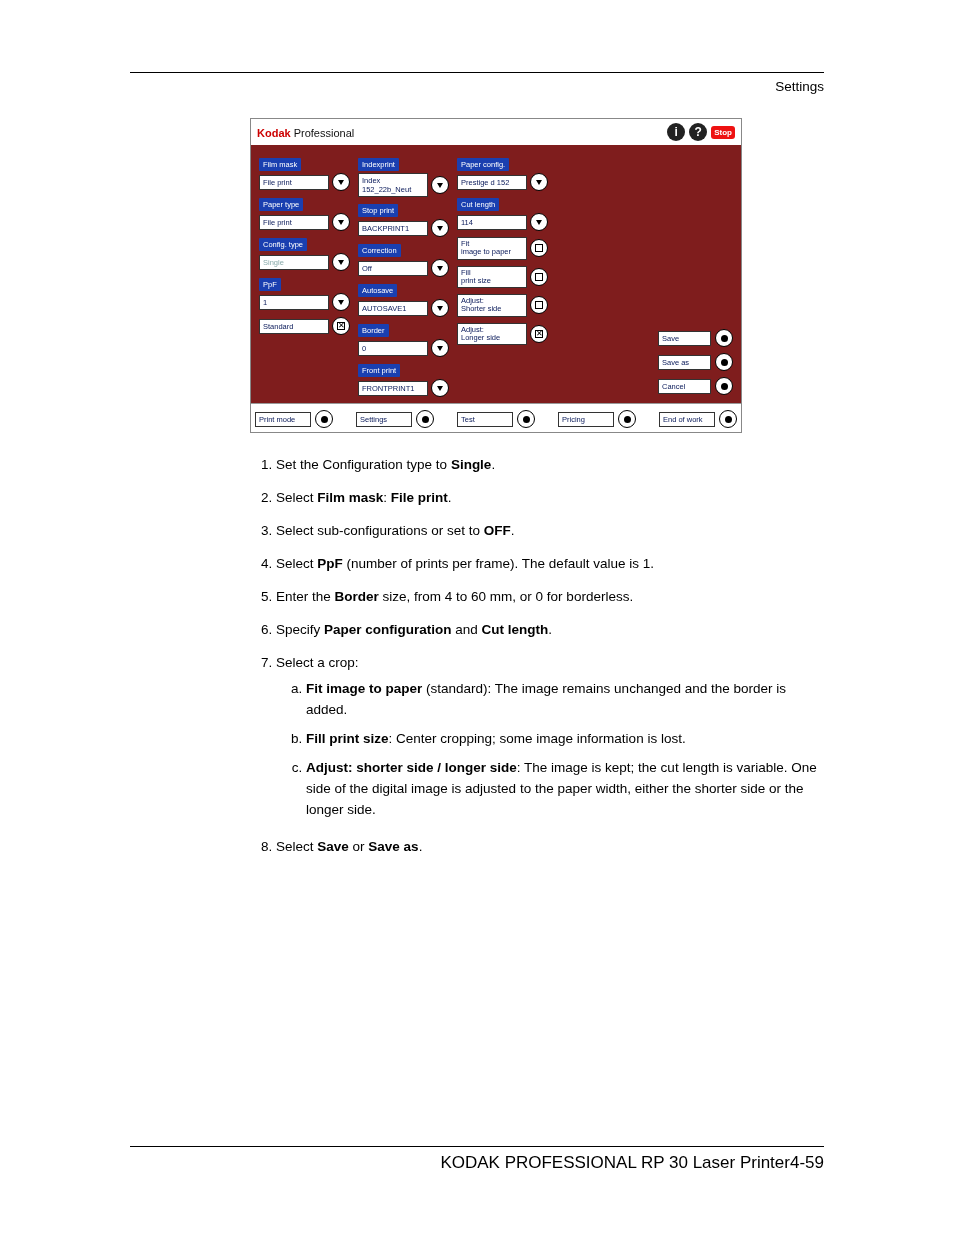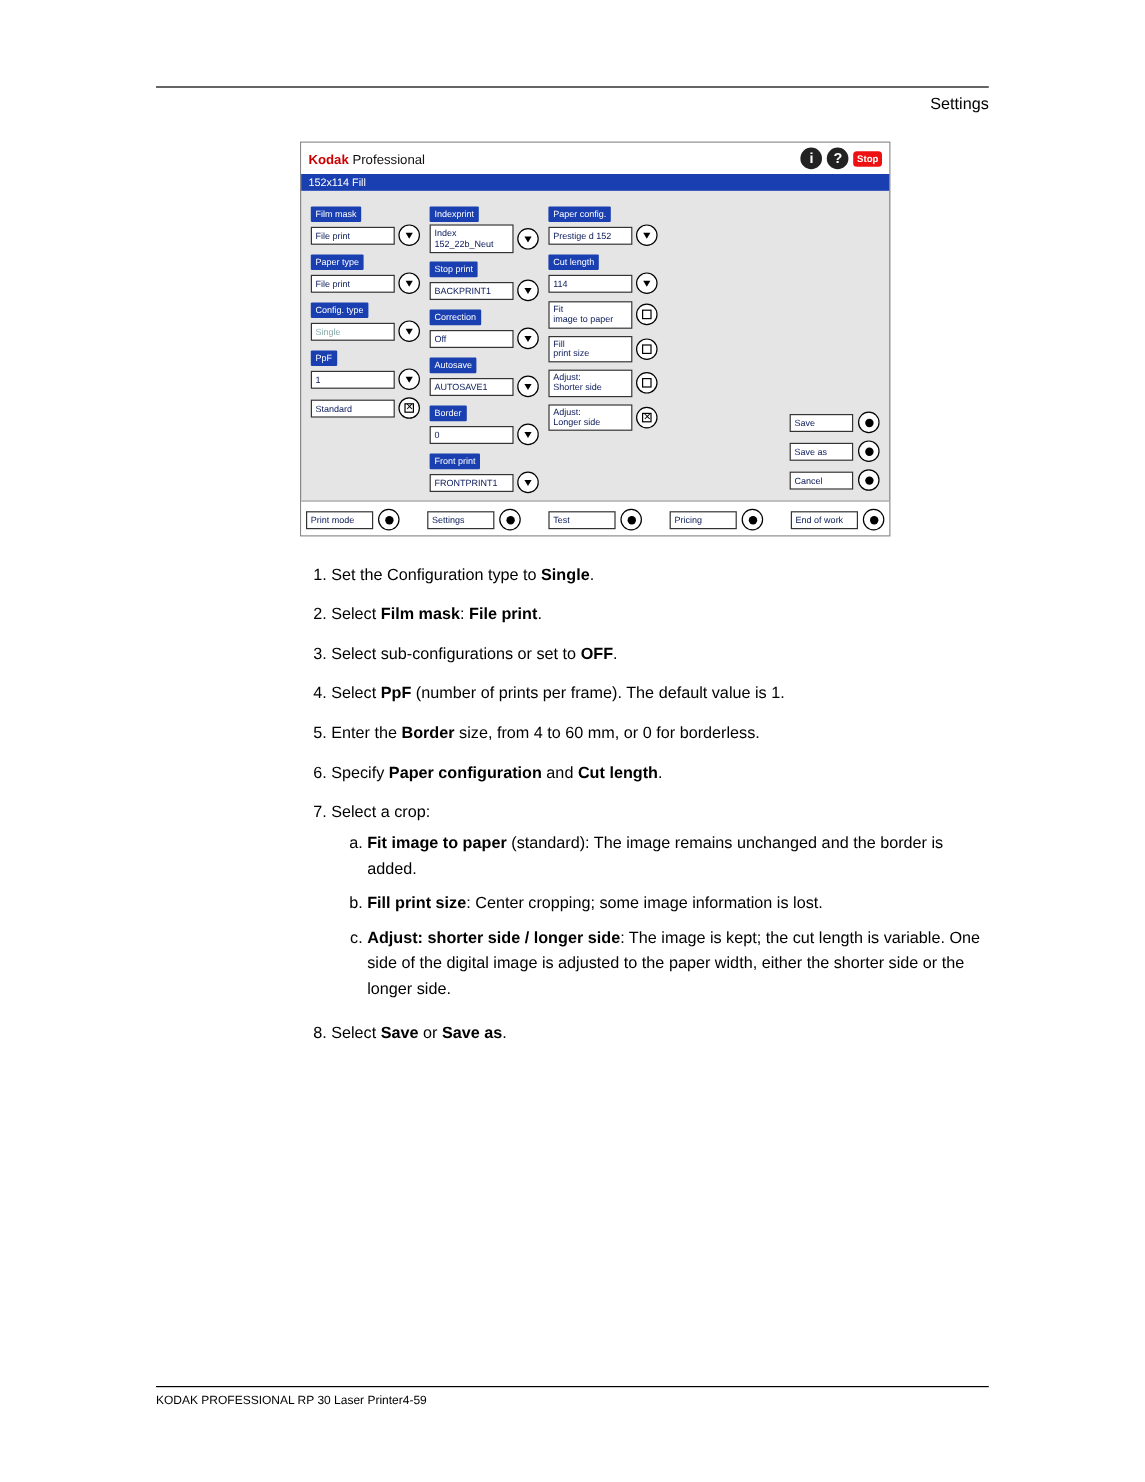--- a/index.html
+++ b/index.html
@@ -1,20 +1,20 @@
 <!DOCTYPE html>
 <html><head>
 <meta charset="utf-8">
 <style>
   body{margin:0;background:#fff;font-family:Arial,Helvetica,sans-serif;color:#000;font-size:13.5px}
   .page{width:884px;height:1235px;position:relative;box-sizing:border-box;padding:48px 60px 0 130px}
   .hdr-line{border-top:1.5px solid #000;margin-top:24px}
   .hdr-label{text-align:right;font-size:13.5px;margin-top:6px;margin-bottom:24px}
   .section-title{font-weight:bold;font-size:14px;margin:14px 0 8px 120px}
-  .shot{margin-left:120px;width:490px;border:1px solid #888;background:#e5e5e5}
+  .shot{margin-left:120px;width:490px;border:1px solid #888;background:#7f1d1d}
   .shot-top{display:flex;justify-content:space-between;align-items:center;background:#fff;padding:4px 6px}
   .brand b{color:#c00;font-size:11px}
   .brand span{color:#111;font-size:11px}
   .top-icons{display:flex;gap:4px;align-items:center}
   .circ{width:18px;height:18px;border-radius:50%;background:#222;color:#fff;display:flex;align-items:center;justify-content:center;font-size:12px;font-weight:bold}
   .stop{background:#e11;border-radius:3px;color:#fff;font-size:8px;padding:2px 3px;font-weight:bold}
   .bar-dark{background:#0a1a5a;color:#fff;font-size:9px;padding:2px 6px;display:flex;justify-content:space-between}
   .bar-blue{background:#1a3fb0;color:#fff;font-size:9px;padding:2px 6px}
   .shot-body{padding:10px 8px 6px;display:flex;gap:8px}
   .col{display:flex;flex-direction:column;gap:4px}
@@ -34,40 +34,39 @@
   .nav{background:#fff;border-top:1px solid #999;padding:6px 4px 4px;display:flex;justify-content:space-between}
   .nav .btn .inp{width:48px}
   .content{margin:22px 0 0 120px;line-height:1.55}
   ol.main{padding-left:26px;margin:0}
   ol.main>li{margin-bottom:12px}
   ol.sub{list-style:lower-alpha;padding-left:30px;margin:6px 0 16px}
   ol.sub>li{margin-bottom:8px}
   b{font-weight:bold}
   .ftr{position:absolute;left:130px;right:60px;bottom:62px}
   .ftr-line{border-top:1.5px solid #000;margin-bottom:6px}
-  .ftr-row{display:flex;justify-content:flex-start;font-size:10px}
+  .ftr-row{display:flex;justify-content:flex-end;font-size:17px}
 </style>
 </head>
 <body>
 
 <div class="page">
   <div class="hdr-line"></div>
   <div class="hdr-label">Settings</div>
 
 
   <div class="shot">
     <div class="shot-top">
       <span class="brand"><b>Kodak</b><span> Professional</span></span>
       <span class="top-icons">
         <span class="circ">i</span>
         <span class="circ">?</span>
         <span class="stop">Stop</span>
       </span>
     </div>
-    <div class="bar-blue">152x114  Fill</div>
 
     <div class="shot-body" id="shot-body">
         <div class="col">
           <div class="grp"><span class="lbl">Film mask</span><div class="fld">
               <span class="inp " style="">File print</span>
               <span class="ctl">
                 <span class="tri"></span>
               </span>
             </div></div>
           <div class="grp"><span class="lbl">Paper type</span><div class="fld">

